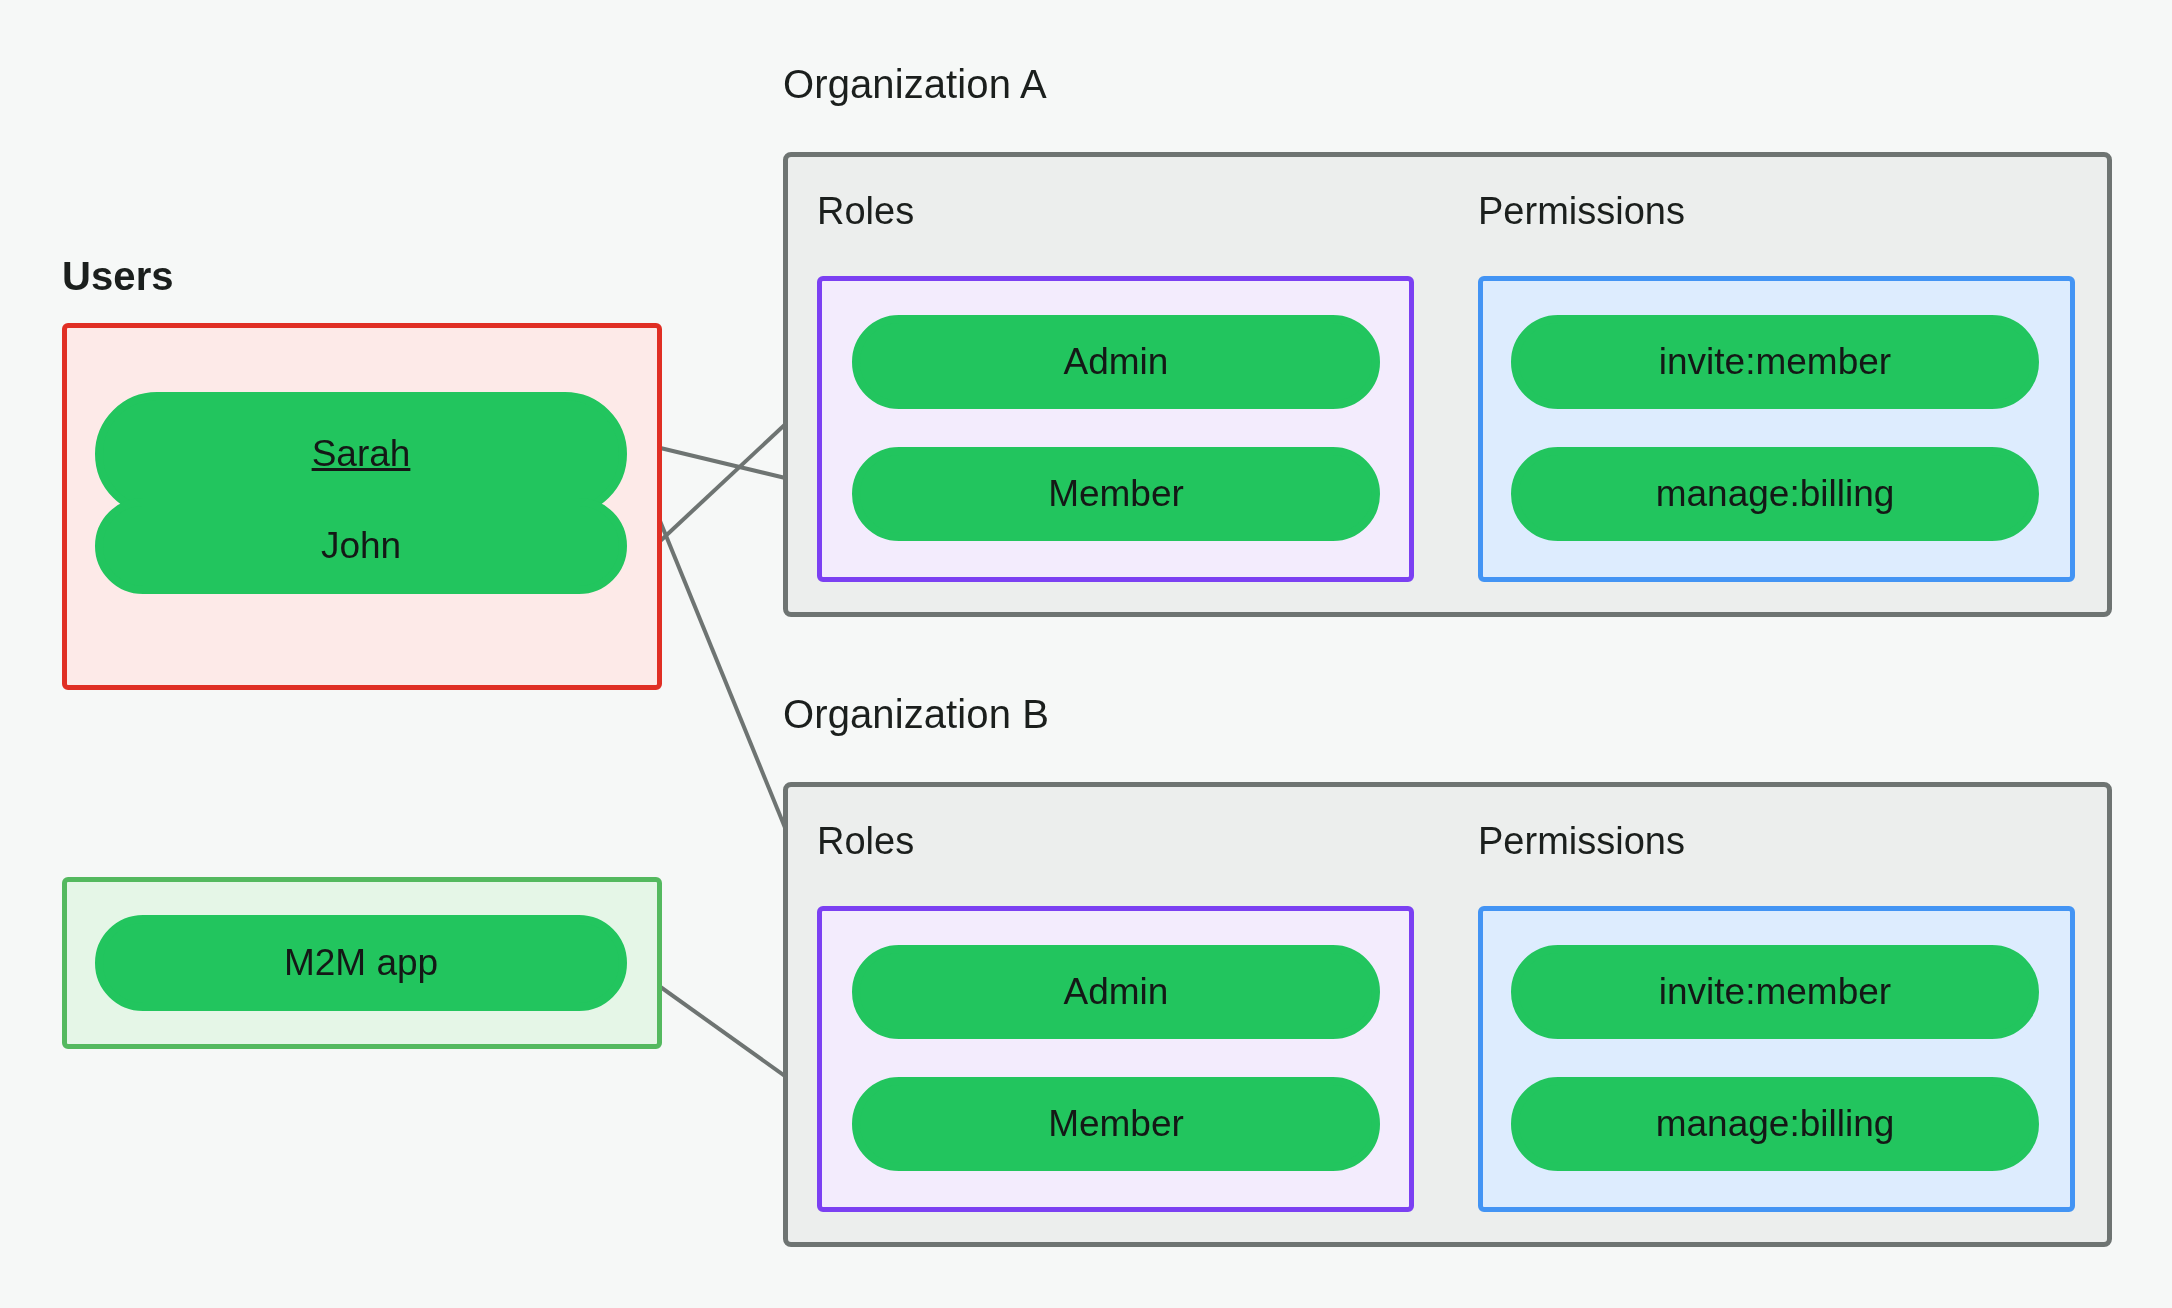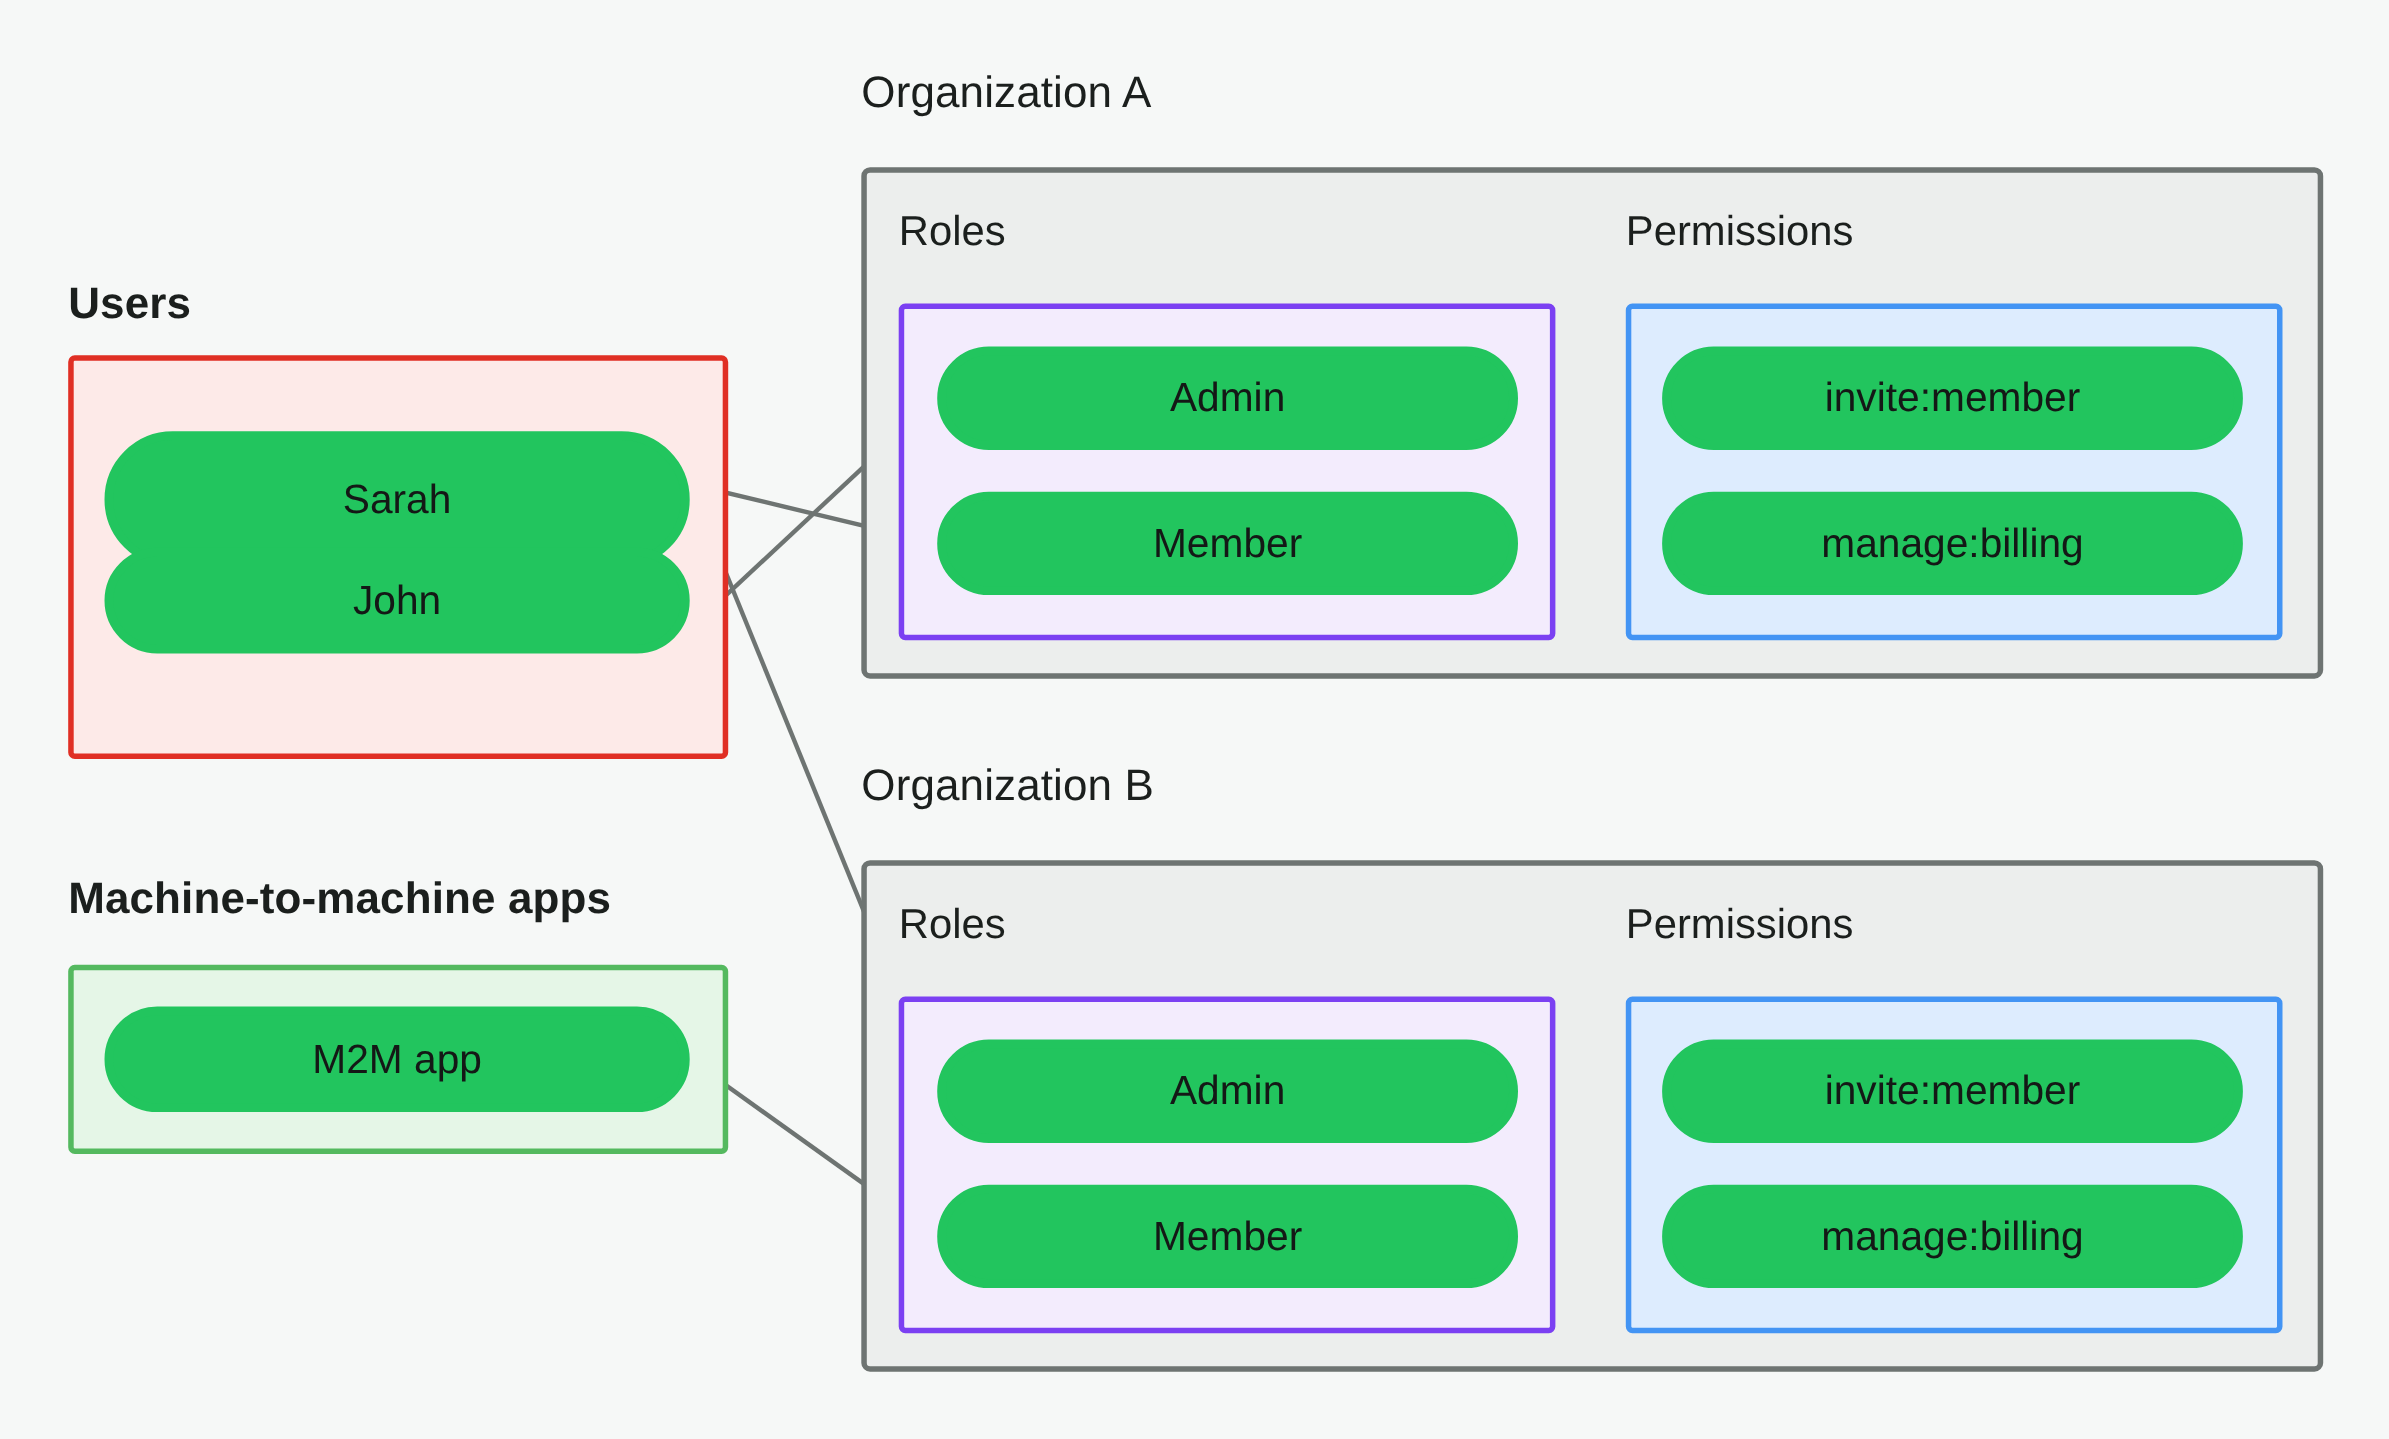--- a/index.html
+++ b/index.html
@@ -116,24 +116,23 @@
       <circle cx="1511" cy="992" r="13"></circle>
       <circle cx="1511" cy="1124" r="13"></circle>
     </g>
   </svg>
 
   <div class="group-title bold" style="left:62px; top:254px;">Users</div>
 
   <div class="container-box users-box" style="left:62px; top:323px; width:600px; height:367px;">
   </div>
 
-  <div class="pill" style="left:95px; top:392px; width:532px; height:124px;">Sarah</div>
+  <div class="pill" style="left:95px; top:392px; width:532px; height:124px;text-decoration:underline;">Sarah</div>
   <div class="pill" style="left:95px; top:498px; width:532px; height:96px;">John</div>
 
-  <div class="group-title bold" style="left:62px; top:795px;">Machine-to-machine apps</div>
 
   <div class="container-box m2m-box" style="left:62px; top:877px; width:600px; height:172px;">
   </div>
 
   <div class="pill" style="left:95px; top:915px; width:532px; height:96px;text-align:center;">M2M app</div>
 
   <div class="group-title" style="left:783px; top:62px;">Organization A</div>
 
   <div class="container-box org-box" style="left:783px; top:152px; width:1329px; height:465px;">
   </div>

